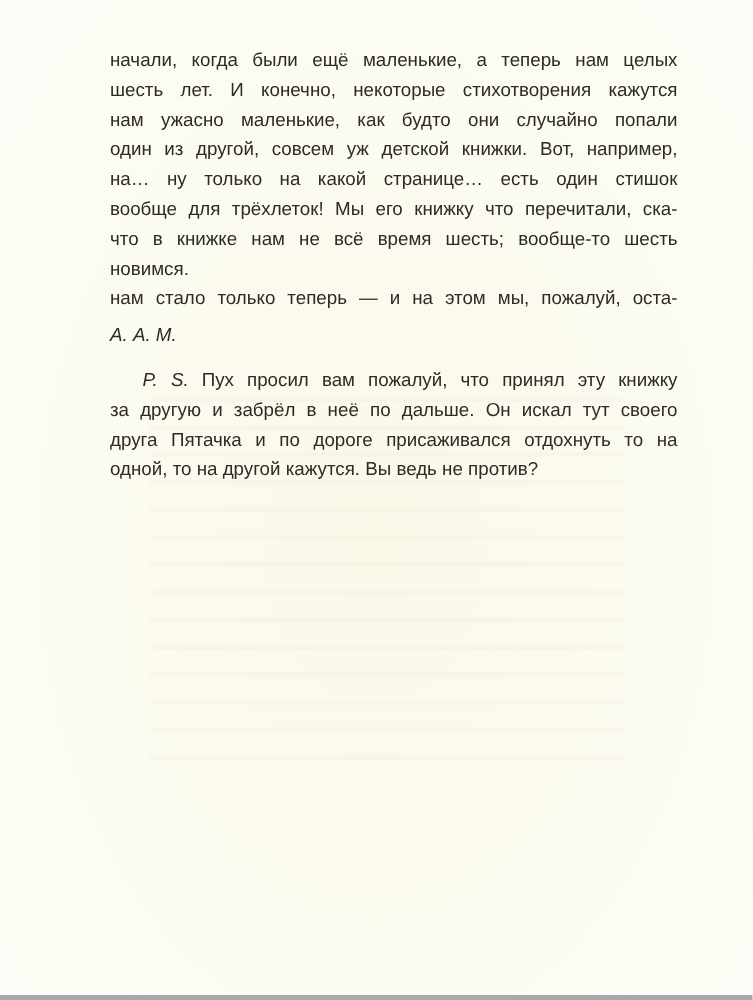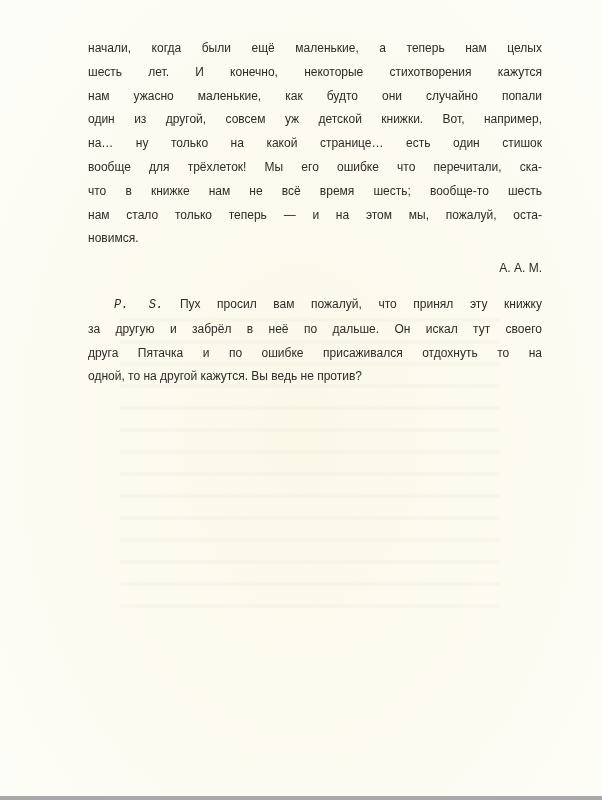--- a/index.html
+++ b/index.html
@@ -16,52 +16,52 @@
   .bleed {
     position: absolute; left: 120px; top: 300px; width: 380px; height: 320px;
     background: repeating-linear-gradient(180deg, rgba(200,190,160,0.0) 0px, rgba(200,190,160,0.0) 18px, rgba(205,195,170,0.08) 18px, rgba(205,195,170,0.08) 22px);
     border-radius: 10px;
   }
   .bottom-edge {
     position: absolute; left: 0; bottom: 0; width: 602px; height: 4px; background: #a9a9a9;
   }
   .text {
     position: absolute; left: 88px; top: 37px; width: 454px;
-    font-size: 12px; line-height: 23.8px; color: #2e2b27;
+    font-size: 15px; line-height: 23.8px; color: #2e2b27;
     text-align: justify;
   }
   .line { display: block; text-align: justify; text-align-last: justify; white-space: nowrap; }
   .line.last { text-align-last: left; }
-  .sig { display: block; text-align: right; margin-top: 6px; }
+  .sig { display: block; font-style: italic; margin-top: 6px; }
   .ps-para { margin-top: 12px; }
   .indent { padding-left: 26px; }
-  .it { font-style: italic; font-family: Liberation Mono, monospace; }
+  .it { font-style: italic; }
 </style>
 </head>
 <body>
 
 <div class="page">
   <div class="bleed"></div>
 
   <div class="text">
     <div>
       <span class="line">начали, когда были ещё маленькие, а теперь нам целых</span>
       <span class="line">шесть лет. И конечно, некоторые стихотворения кажутся</span>
       <span class="line">нам ужасно маленькие, как будто они случайно попали</span>
       <span class="line">один из другой, совсем уж детской книжки. Вот, например,</span>
       <span class="line">на… ну только на какой странице… есть один стишок</span>
-      <span class="line">вообще для трёхлеток! Мы его ошибке что перечитали, ска-</span>
+      <span class="line">вообще для трёхлеток! Мы его книжку что перечитали, ска-</span>
       <span class="line">что в книжке нам не всё время шесть; вообще-то шесть</span>
+      <span class="line last">новимся.</span>
       <span class="line">нам стало только теперь — и на этом мы, пожалуй, оста-</span>
-      <span class="line last">новимся.</span>
     </div>
 
     <span class="sig">А. А. М.</span>
 
     <div class="ps-para">
       <span class="line indent"><span class="it">P. S.</span><span> Пух просил вам пожалуй, что принял эту книжку</span></span>
       <span class="line">за другую и забрёл в неё по дальше. Он искал тут своего</span>
-      <span class="line">друга Пятачка и по ошибке присаживался отдохнуть то на</span>
+      <span class="line">друга Пятачка и по дороге присаживался отдохнуть то на</span>
       <span class="line last">одной, то на другой кажутся. Вы ведь не против?</span>
     </div>
   </div>
 </div>
 <div class="bottom-edge"></div>
 
 </body></html>

